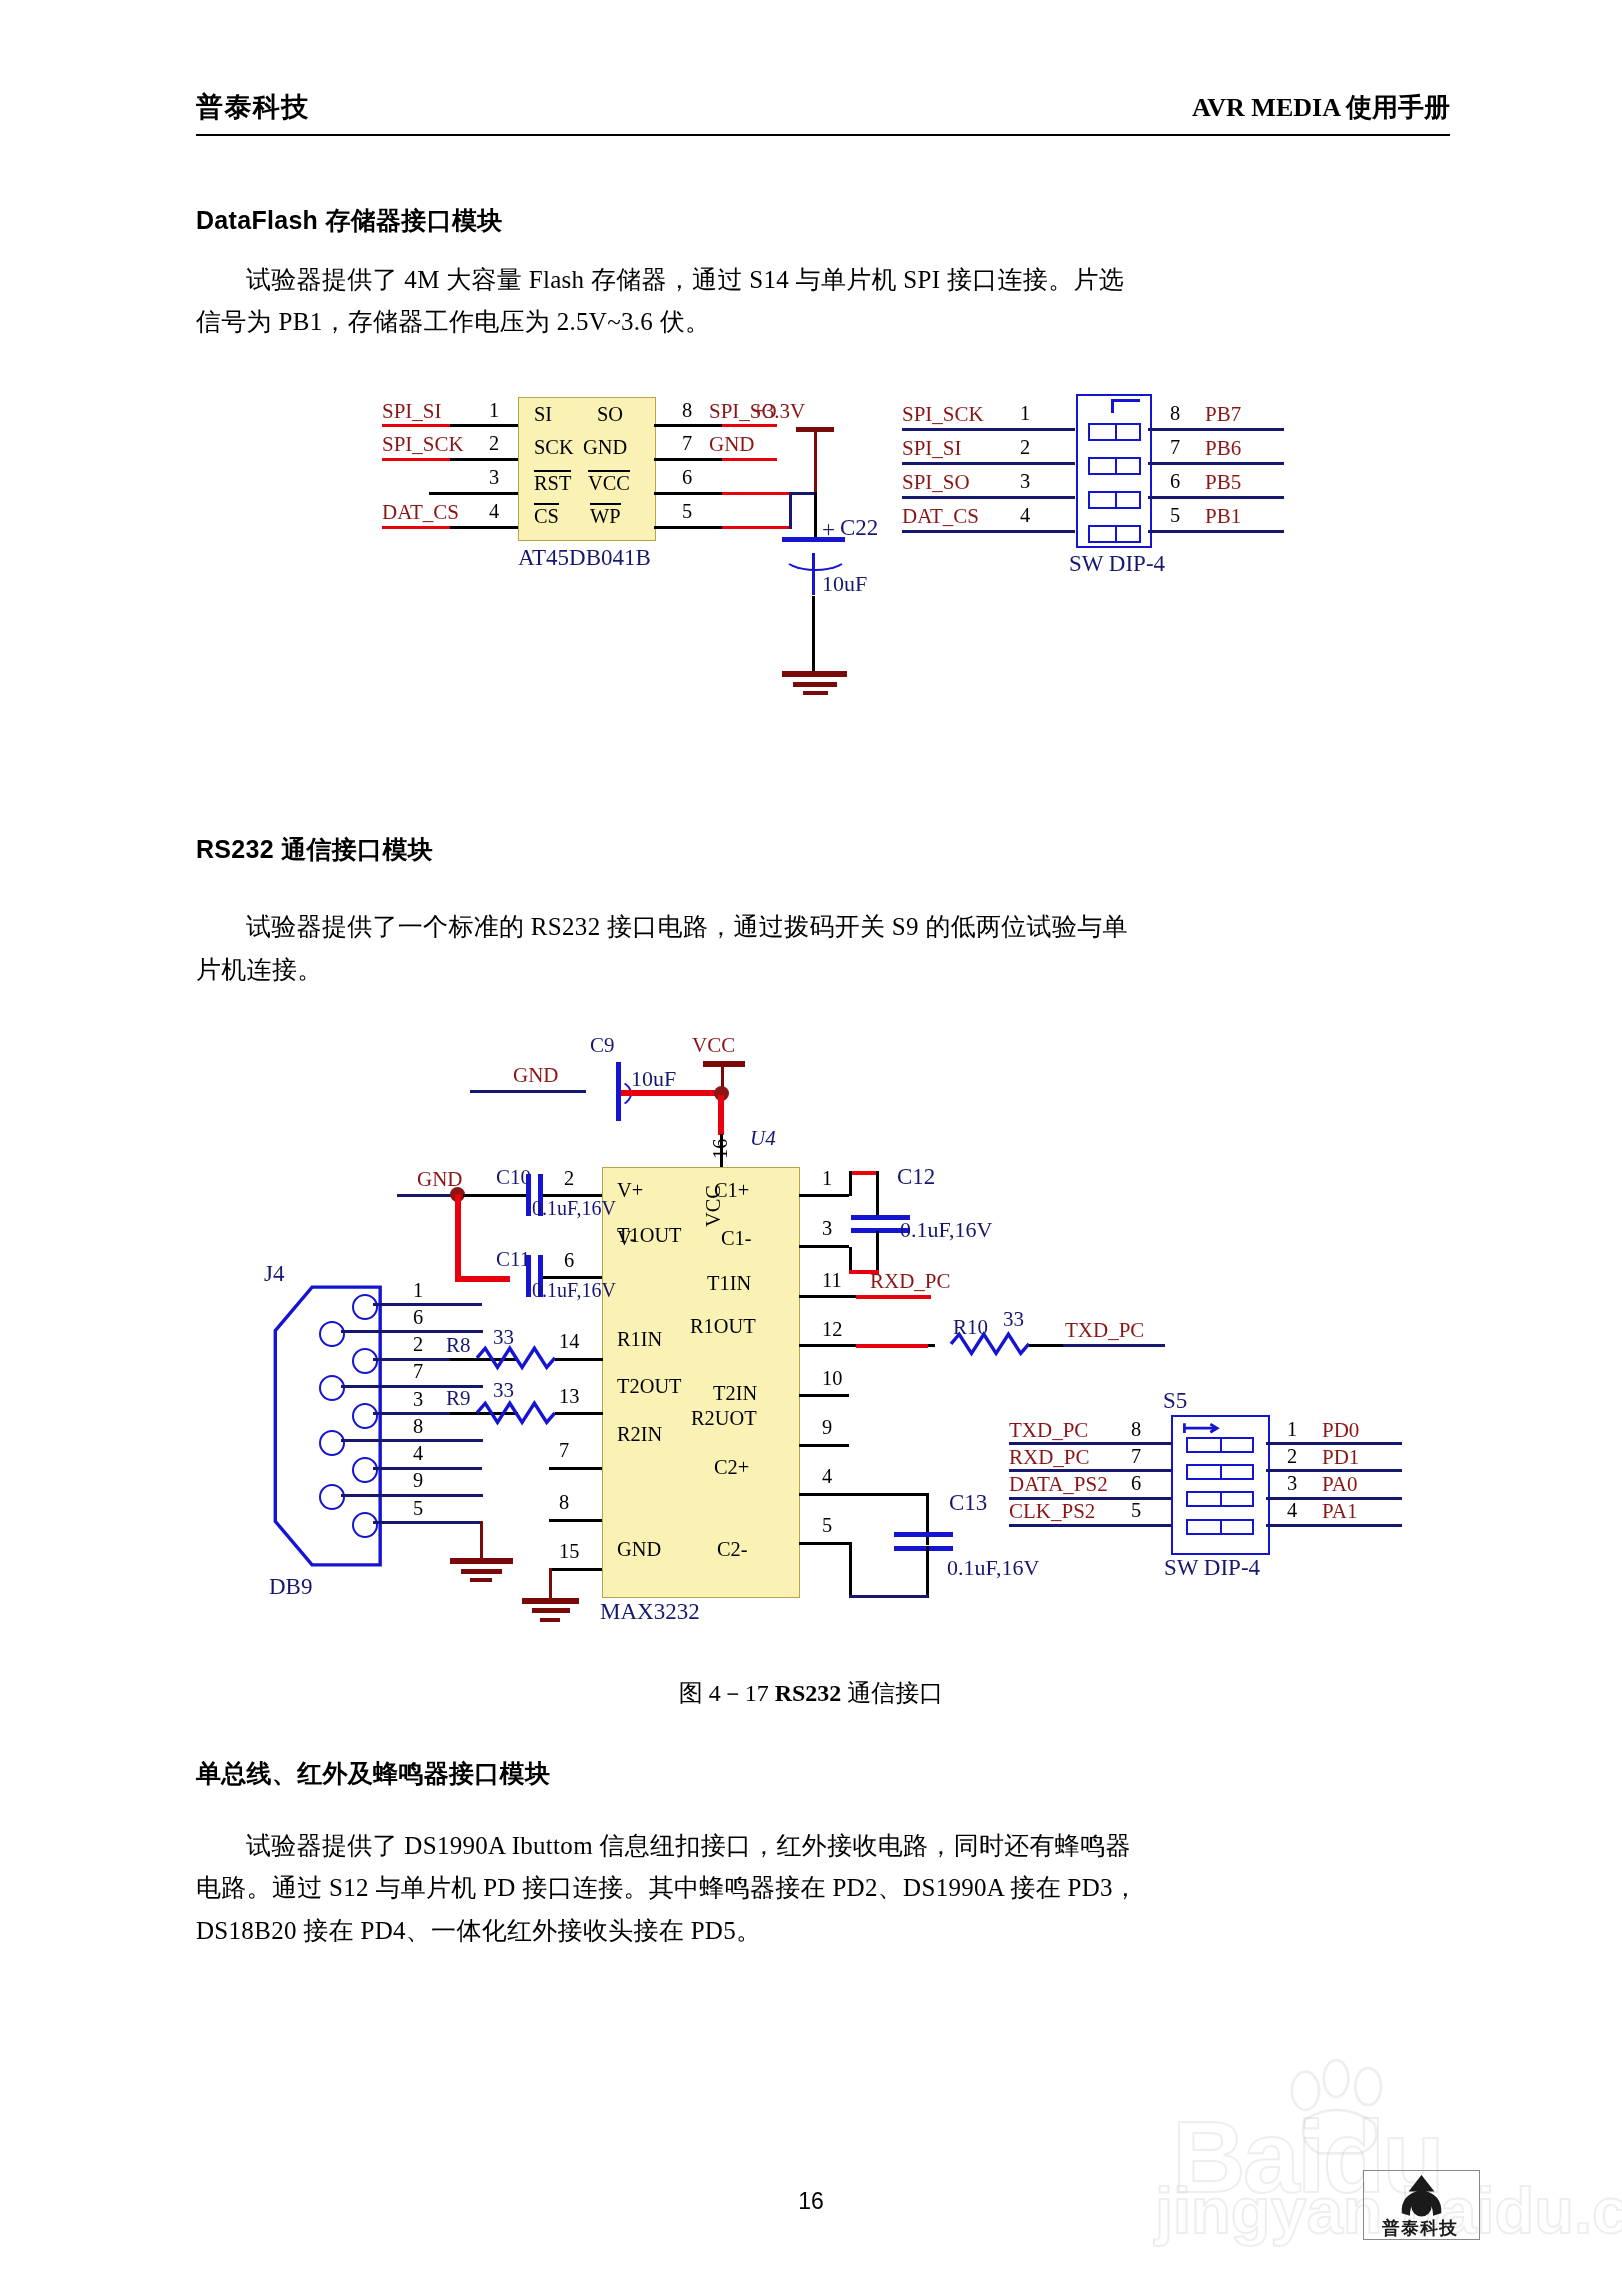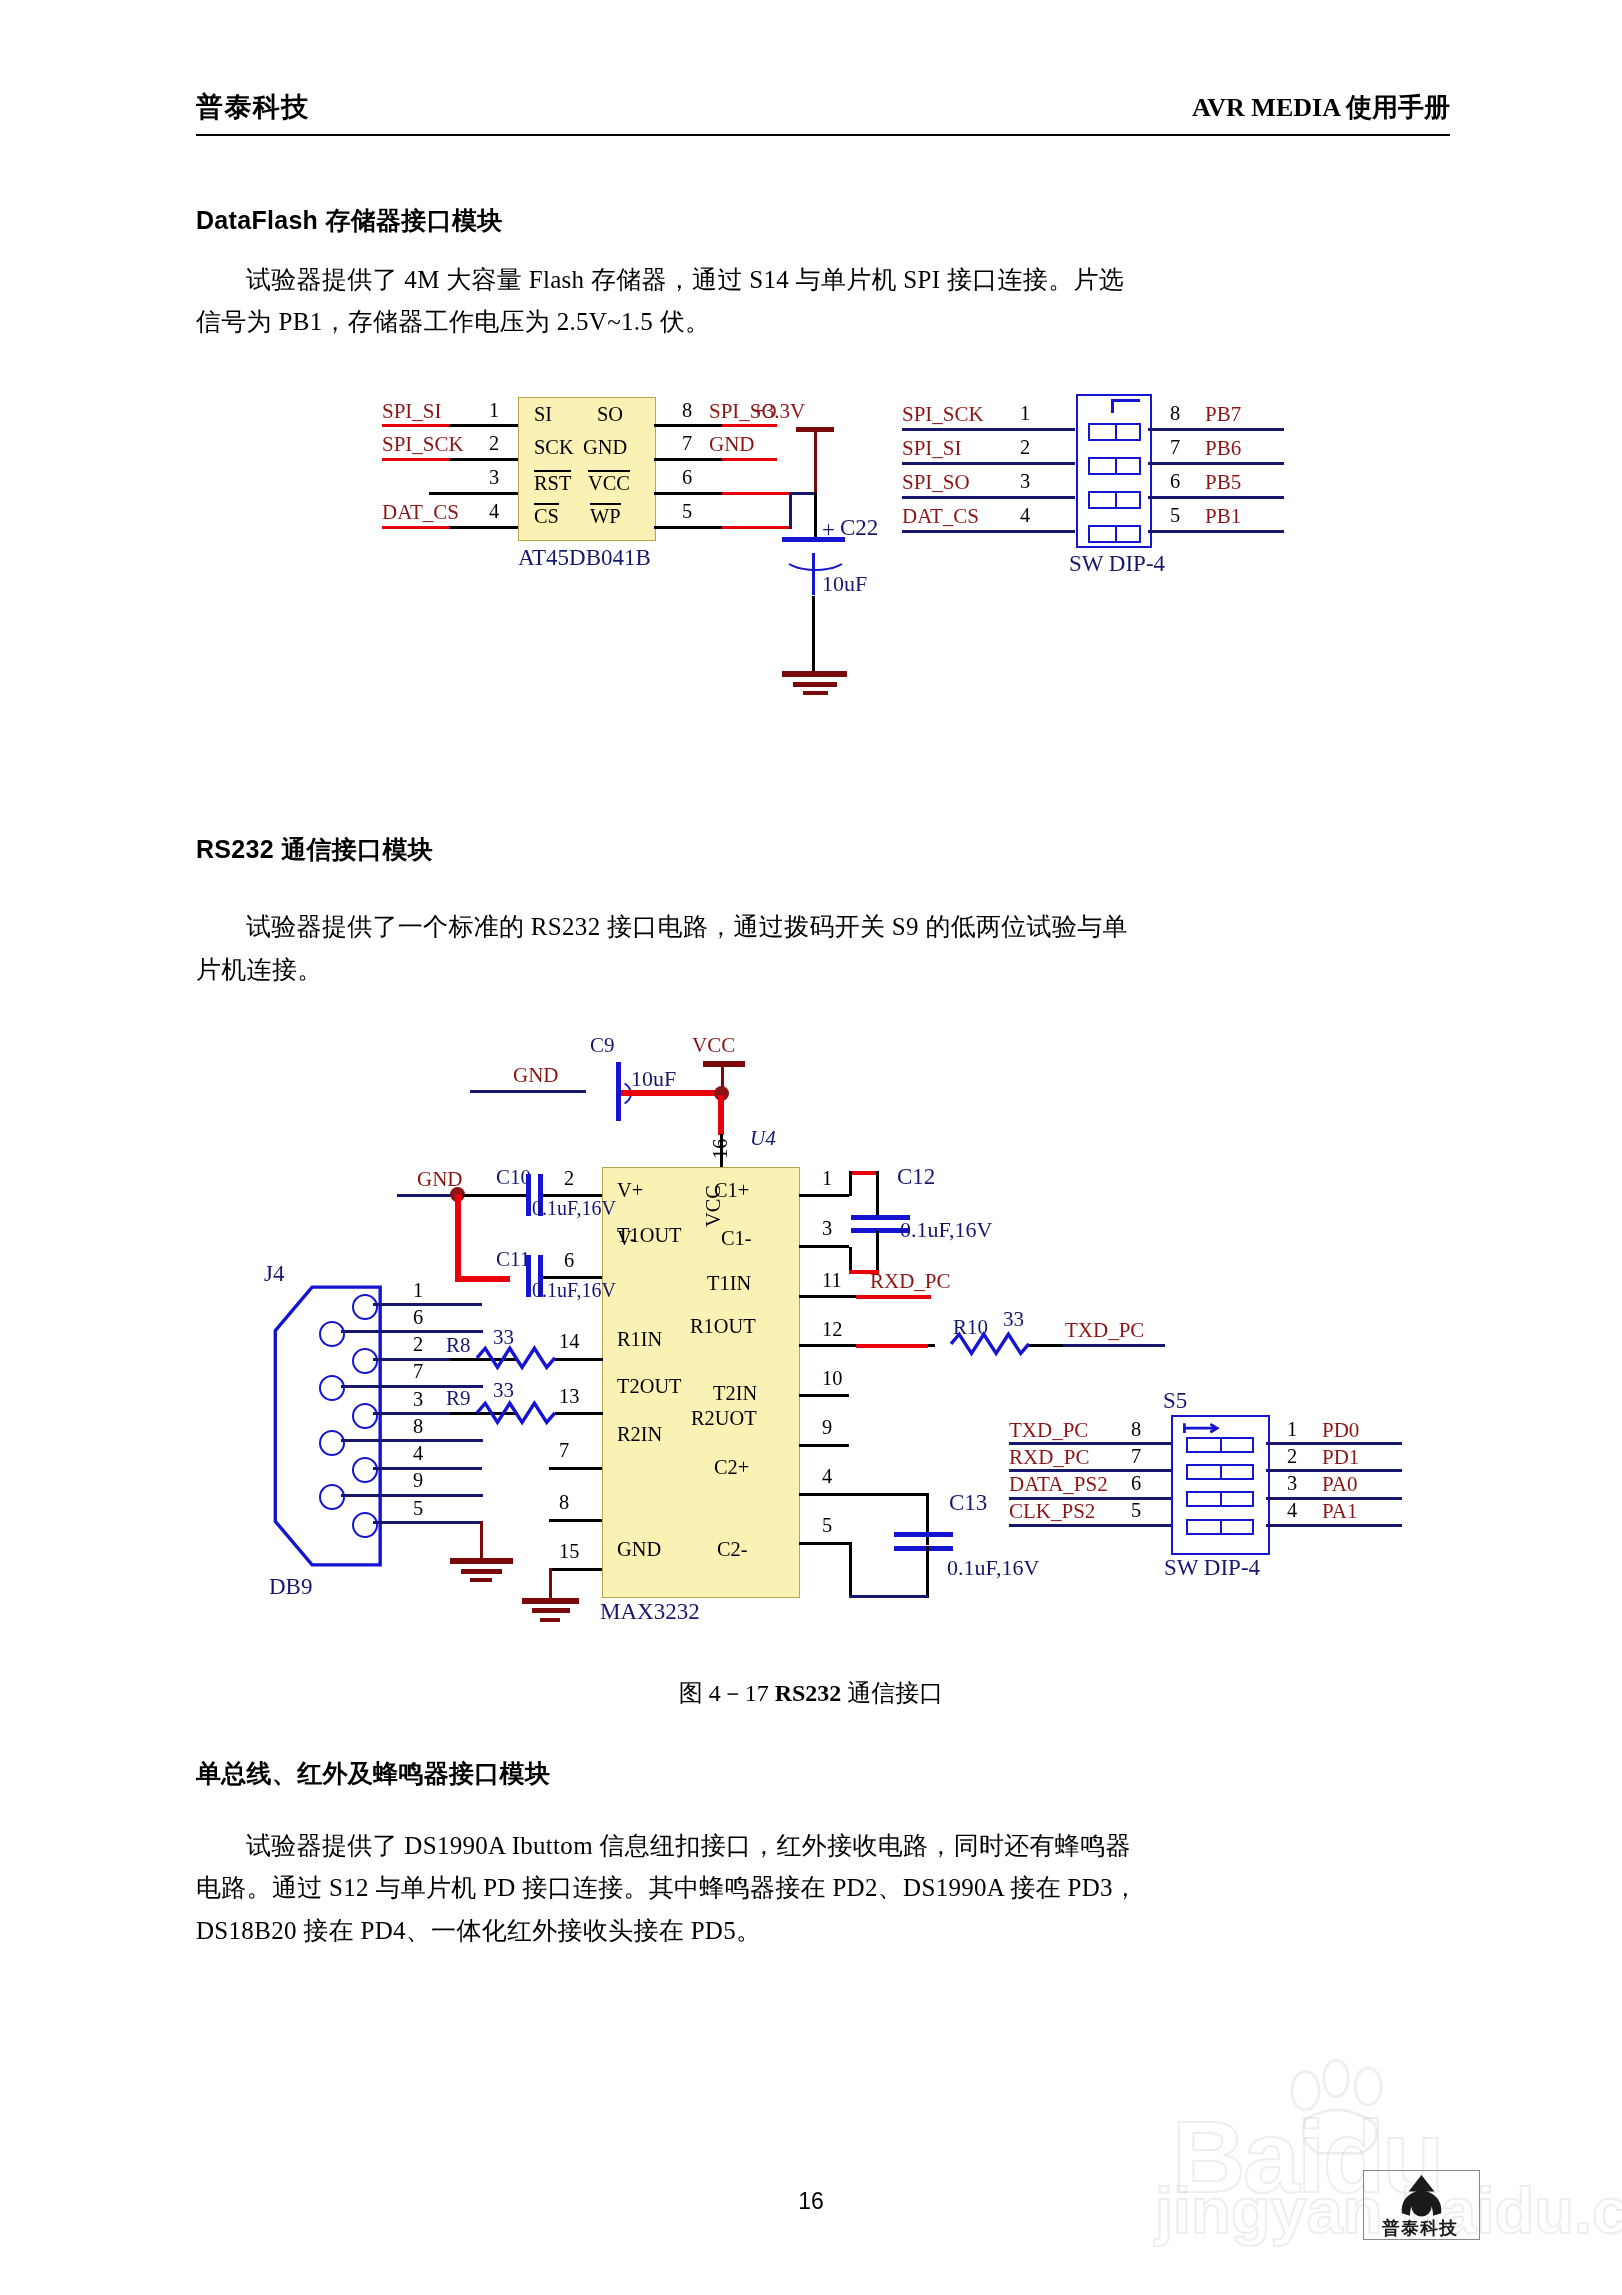--- a/index.html
+++ b/index.html
@@ -68,21 +68,21 @@
 <div class="page">
 
   <div class="hdr">
     <div class="hdr-left">普泰科技</div>
     <div class="hdr-right">AVR MEDIA 使用手册</div>
   </div>
   <div class="hdr-rule"></div>
 
   <div class="h2" style="left:196px;top:204px;">DataFlash 存储器接口模块</div>
   <div class="para" style="left:196px;top:259px;width:1254px;text-indent:50px;">试验器提供了 4M 大容量 Flash 存储器，通过 S14 与单片机 SPI 接口连接。片选</div>
-  <div class="para" style="left:196px;top:301px;width:1254px;">信号为 PB1，存储器工作电压为 2.5V~1.5 伏。</div>
+  <div class="para" style="left:196px;top:301px;width:1254px;">信号为 PB1，存储器工作电压为 2.5V~3.6 伏。</div>
 
   <div class="sch" id="fig1" style="left:0;top:0;width:1622px;height:722px;">
 
     <div class="chip" style="left:518px;top:397px;width:136px;height:142px;"></div>
 
     <div class="pin" style="left:534px;top:403px;">SI</div>
     <div class="pin" style="left:534px;top:436px;">SCK</div>
     <div class="pin ov" style="left:534px;top:470px;">RST</div>
     <div class="pin ov" style="left:534px;top:503px;">CS</div>
 

